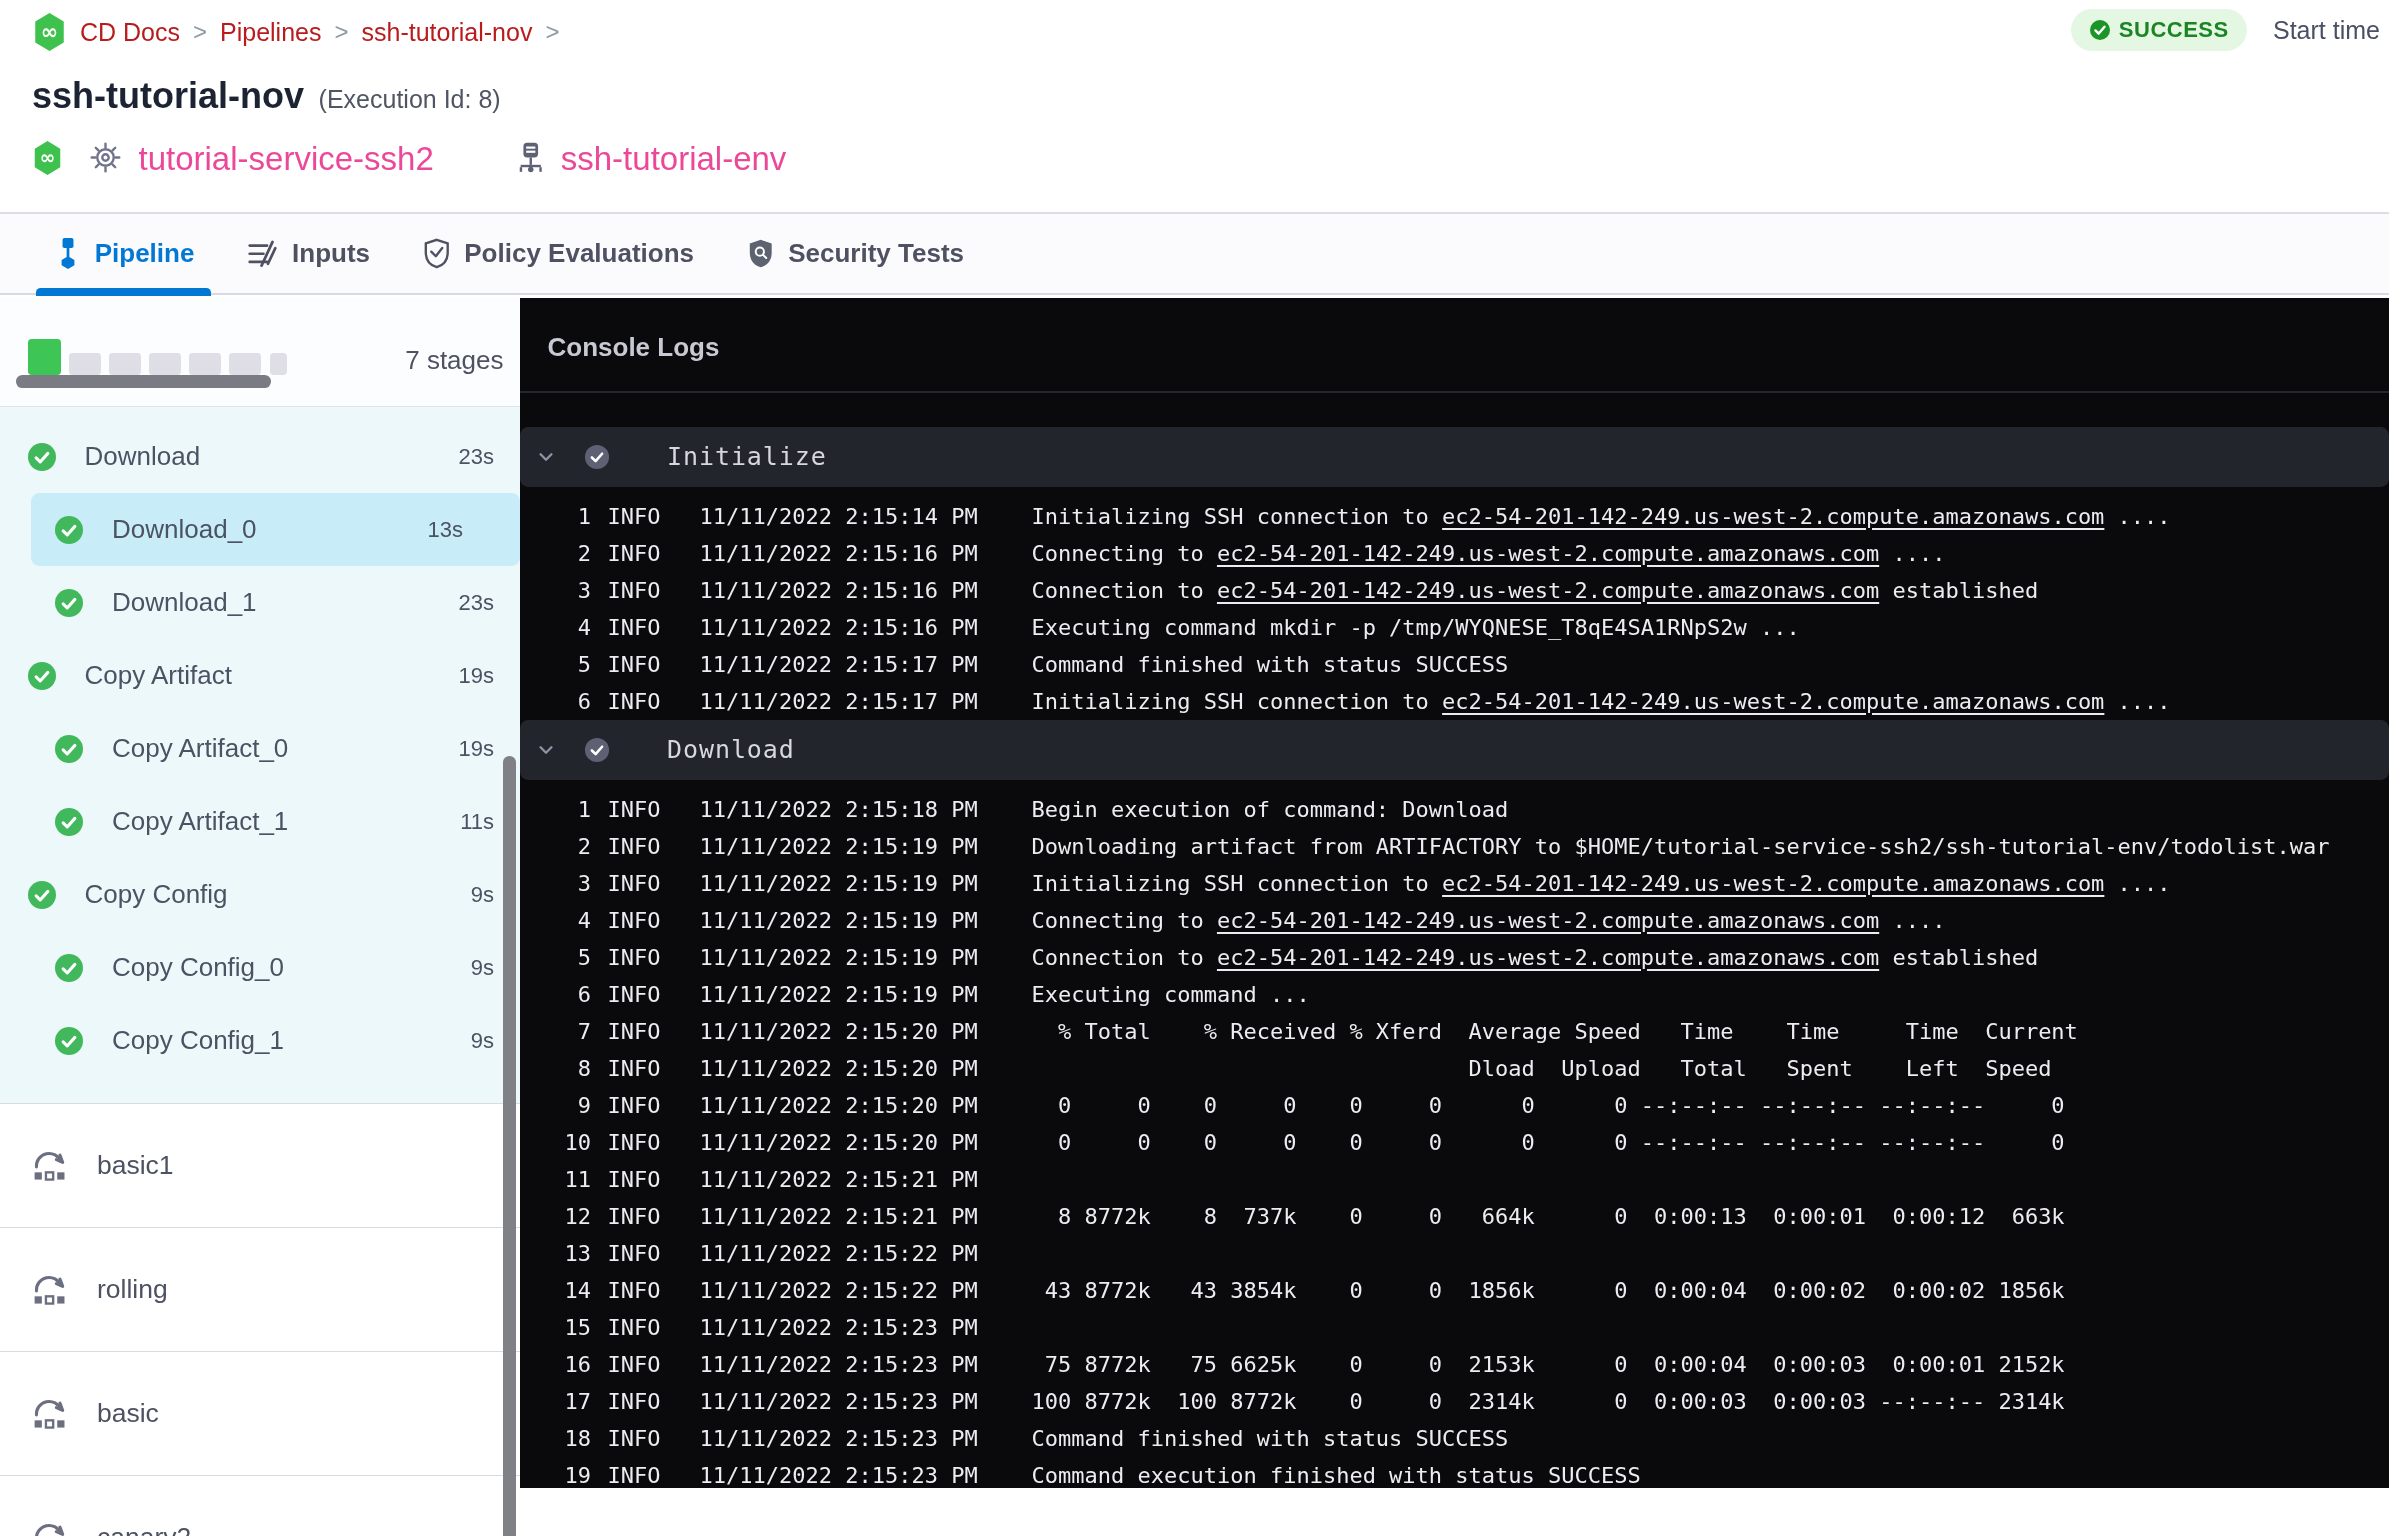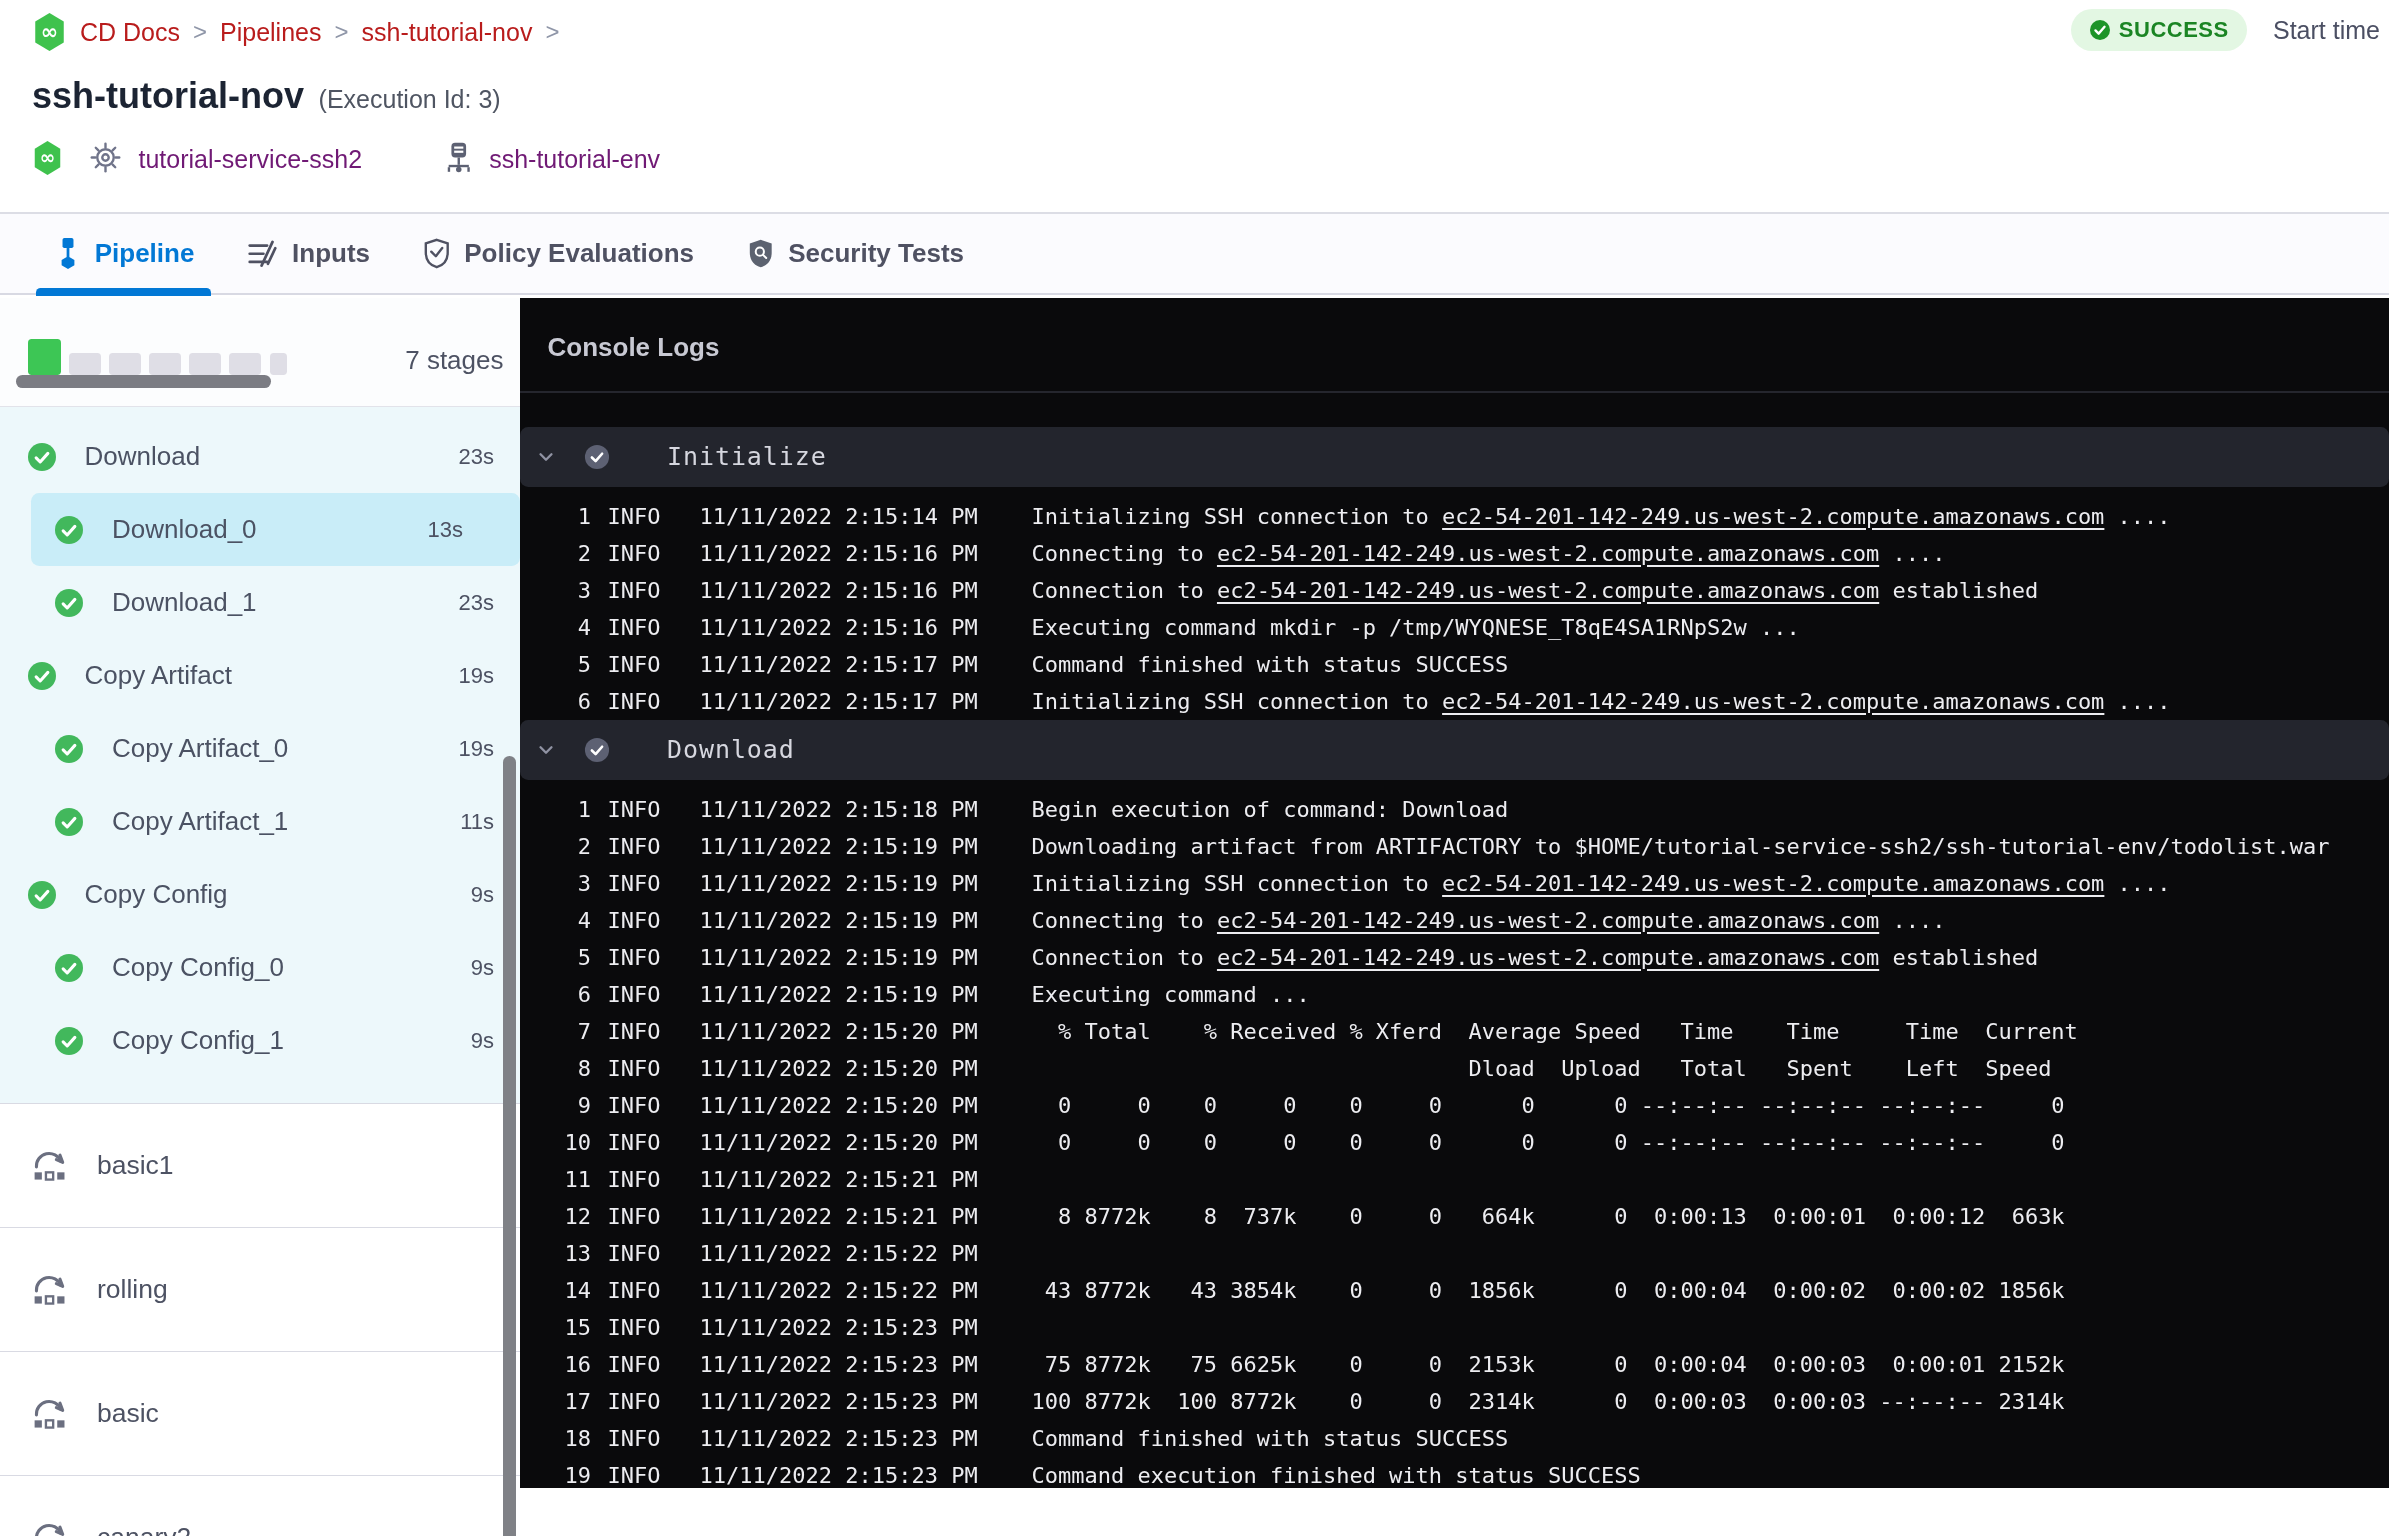--- a/index.html
+++ b/index.html
@@ -9,21 +9,21 @@
 
   
   .header { position:absolute; left:0; top:0; width:2389px; height:213px; background:#fff; }
   .crumb-row { position:absolute; left:32px; top:13px; display:flex; align-items:center; gap:13px; }
   .crumb { color:#b91c1c; font-size:25px; text-decoration:none; cursor:pointer; }
   .crumb-sep { color:#8f96a8; font-size:24px; }
   .title-row { position:absolute; left:32px; top:75px; display:flex; align-items:baseline; gap:14.6px; }
   .exec-title { font-size:36px; font-weight:bold; color:#1c2433; }
   .exec-id { font-size:25px; color:#4f5562; }
   .meta-row { position:absolute; left:32px; top:139px; display:flex; align-items:center; gap:26px; height:40px; }
-  .meta-label { font-size:25px; color:#701a75; }
+  .meta-label { font-size:33px; color:#ec4899; }
   .statusbar { position:absolute; right:8px; top:9.2px; display:flex; align-items:center; }
   .badge { display:flex; align-items:center; gap:9.2px; background:#e3f7e3; border-radius:22px; height:42px; padding:0 18.3px; margin-right:26px; }
   .badge-label { color:#1b8524; font-size:22px; font-weight:bold; letter-spacing:0.5px; }
   .starttime { font-size:25px; color:#4b4f63; width:108px; overflow:hidden; white-space:nowrap; }
 
   .header-sep { position:absolute; left:0; top:212px; width:2389px; height:1.8px; background:#dcdde5; }
 
   
   .tabstrip { position:absolute; left:0; top:214px; width:2389px; height:81px; background:#fbfbfe; border-bottom:2.7px solid #d8d9e3; display:flex; align-items:center; }
   .tab { position:relative; display:flex; align-items:center; gap:13.7px; margin-left:53px; height:100%; cursor:pointer; }
@@ -96,21 +96,21 @@
         </span>
         <a class="crumb">CD Docs</a>
         <span class="crumb-sep">&gt;</span>
         <a class="crumb">Pipelines</a>
         <span class="crumb-sep">&gt;</span>
         <a class="crumb">ssh-tutorial-nov</a>
         <span class="crumb-sep">&gt;</span>
       </div>
     <div class="title-row">
       <span class="exec-title">ssh-tutorial-nov</span>
-      <span class="exec-id">(Execution Id: 3)</span>
+      <span class="exec-id">(Execution Id: 8)</span>
     </div>
     <div class="meta-row">
       <span id="meta-logo"><svg width="31" height="34" viewBox="0 0 36 40">
             <path d="M18 0 L33 9 V31 L18 40 L3 31 V9 Z" fill="#3fc24d"></path>
             <text x="18" y="27" font-size="22" font-weight="bold" fill="#fff" text-anchor="middle" font-family="DejaVu Sans">∞</text>
           </svg></span>
       <span style="display:flex;align-items:center;gap:16.5px;">
         <span id="gear-ic"><svg width="33" height="33" viewBox="0 0 36 36">
               <g stroke="#70748a" stroke-width="2.6" fill="none">
                 <circle cx="18" cy="18" r="9"></circle>

